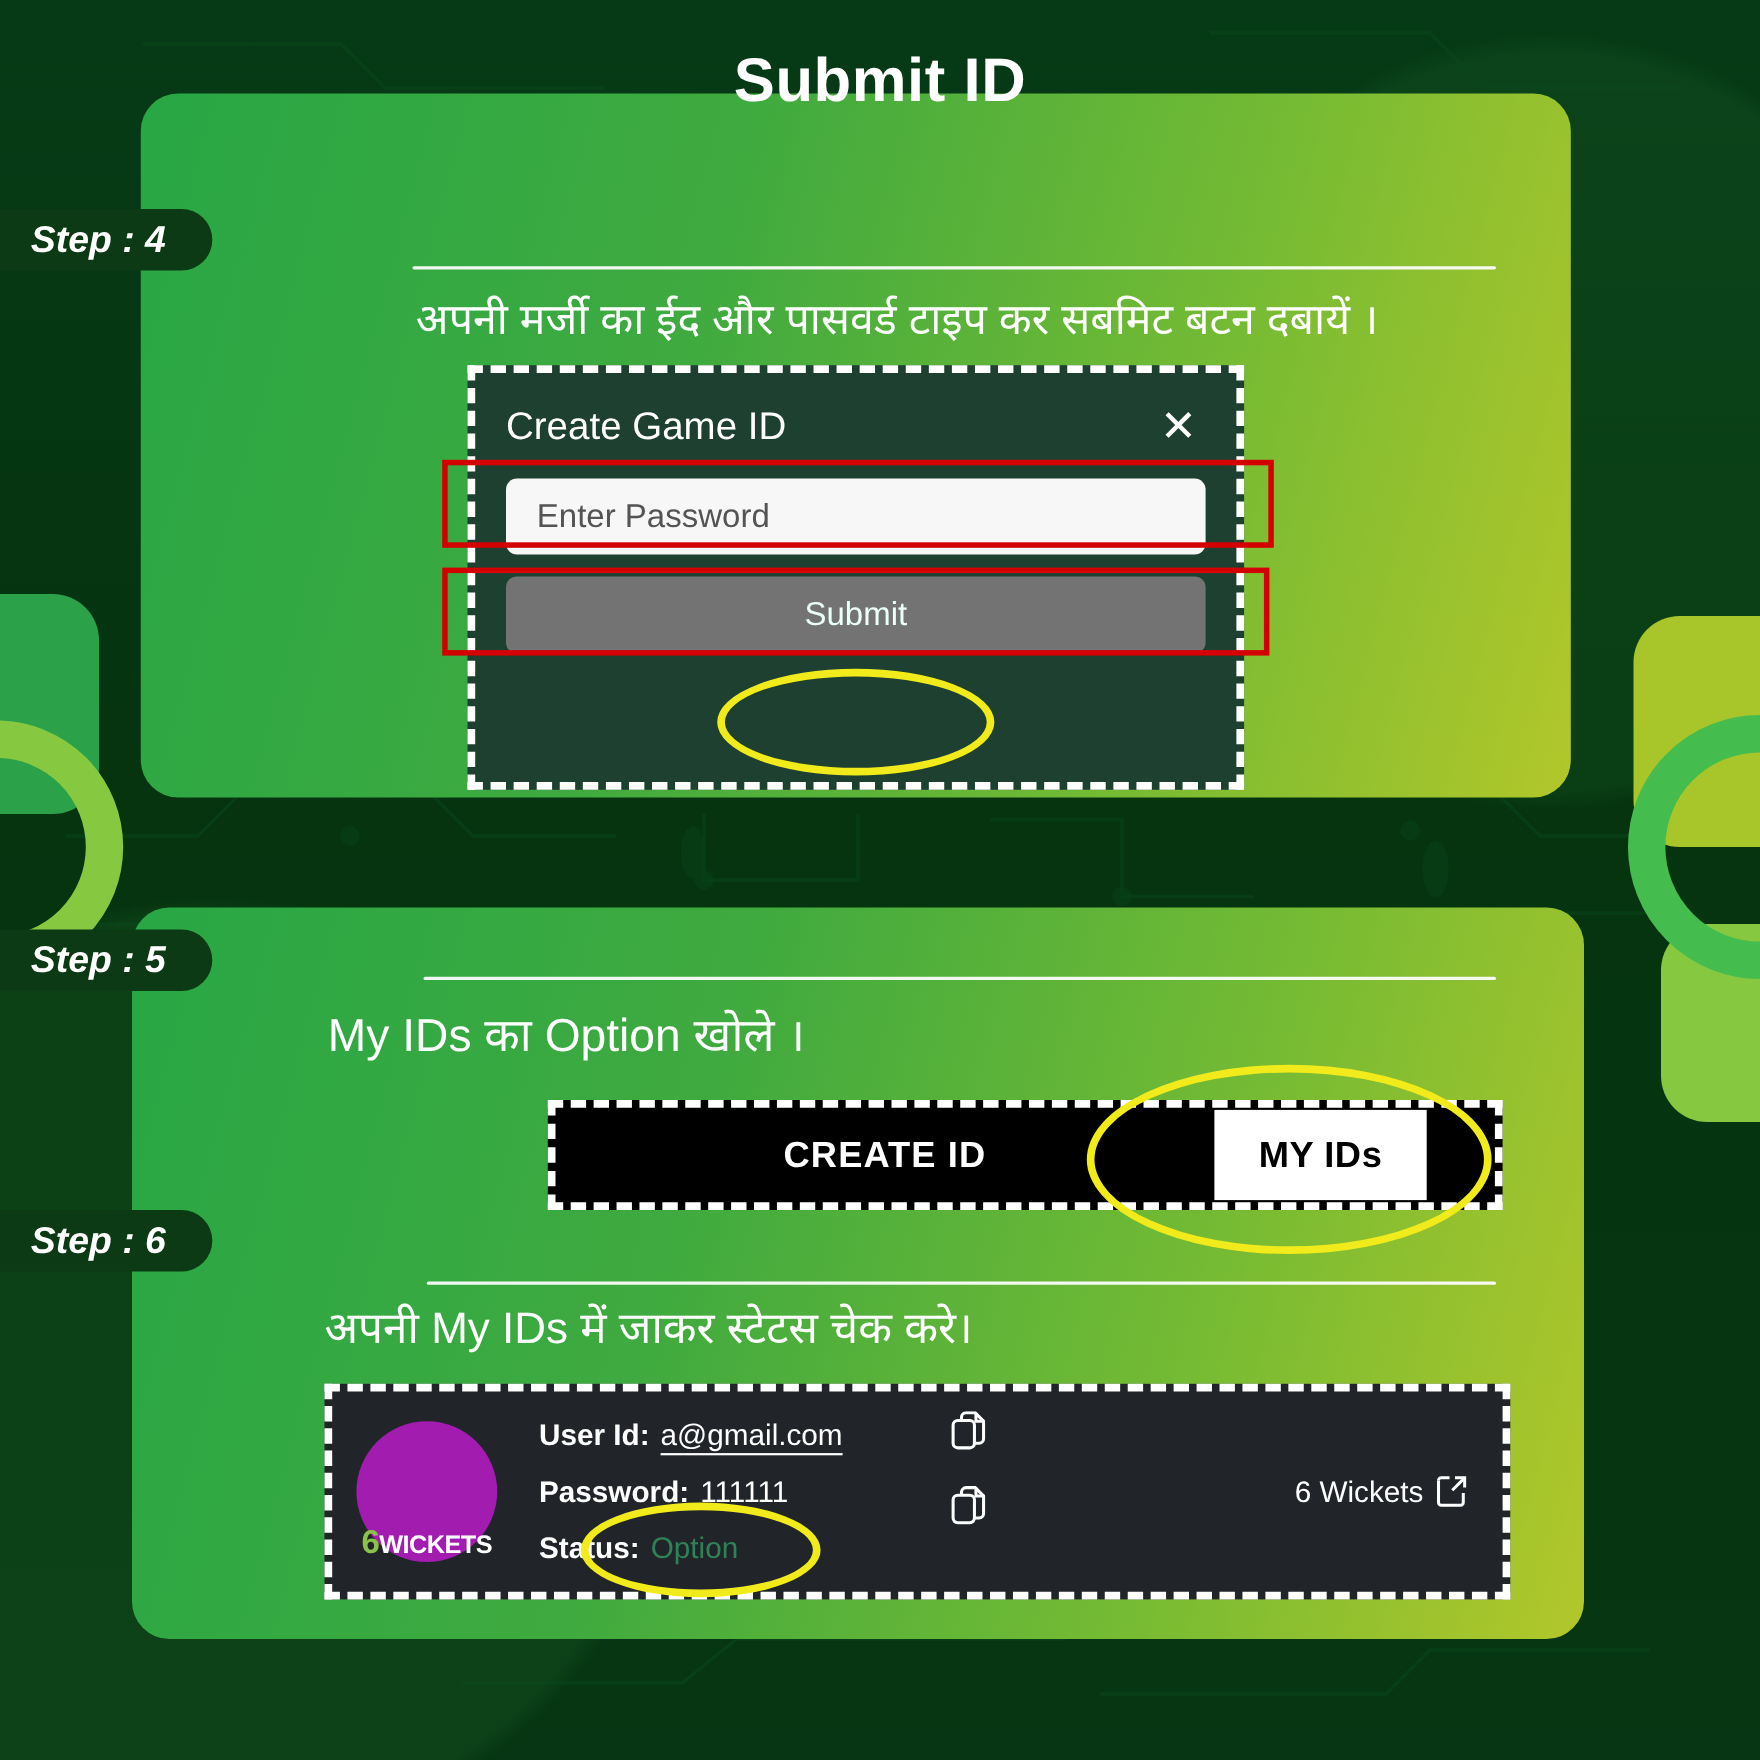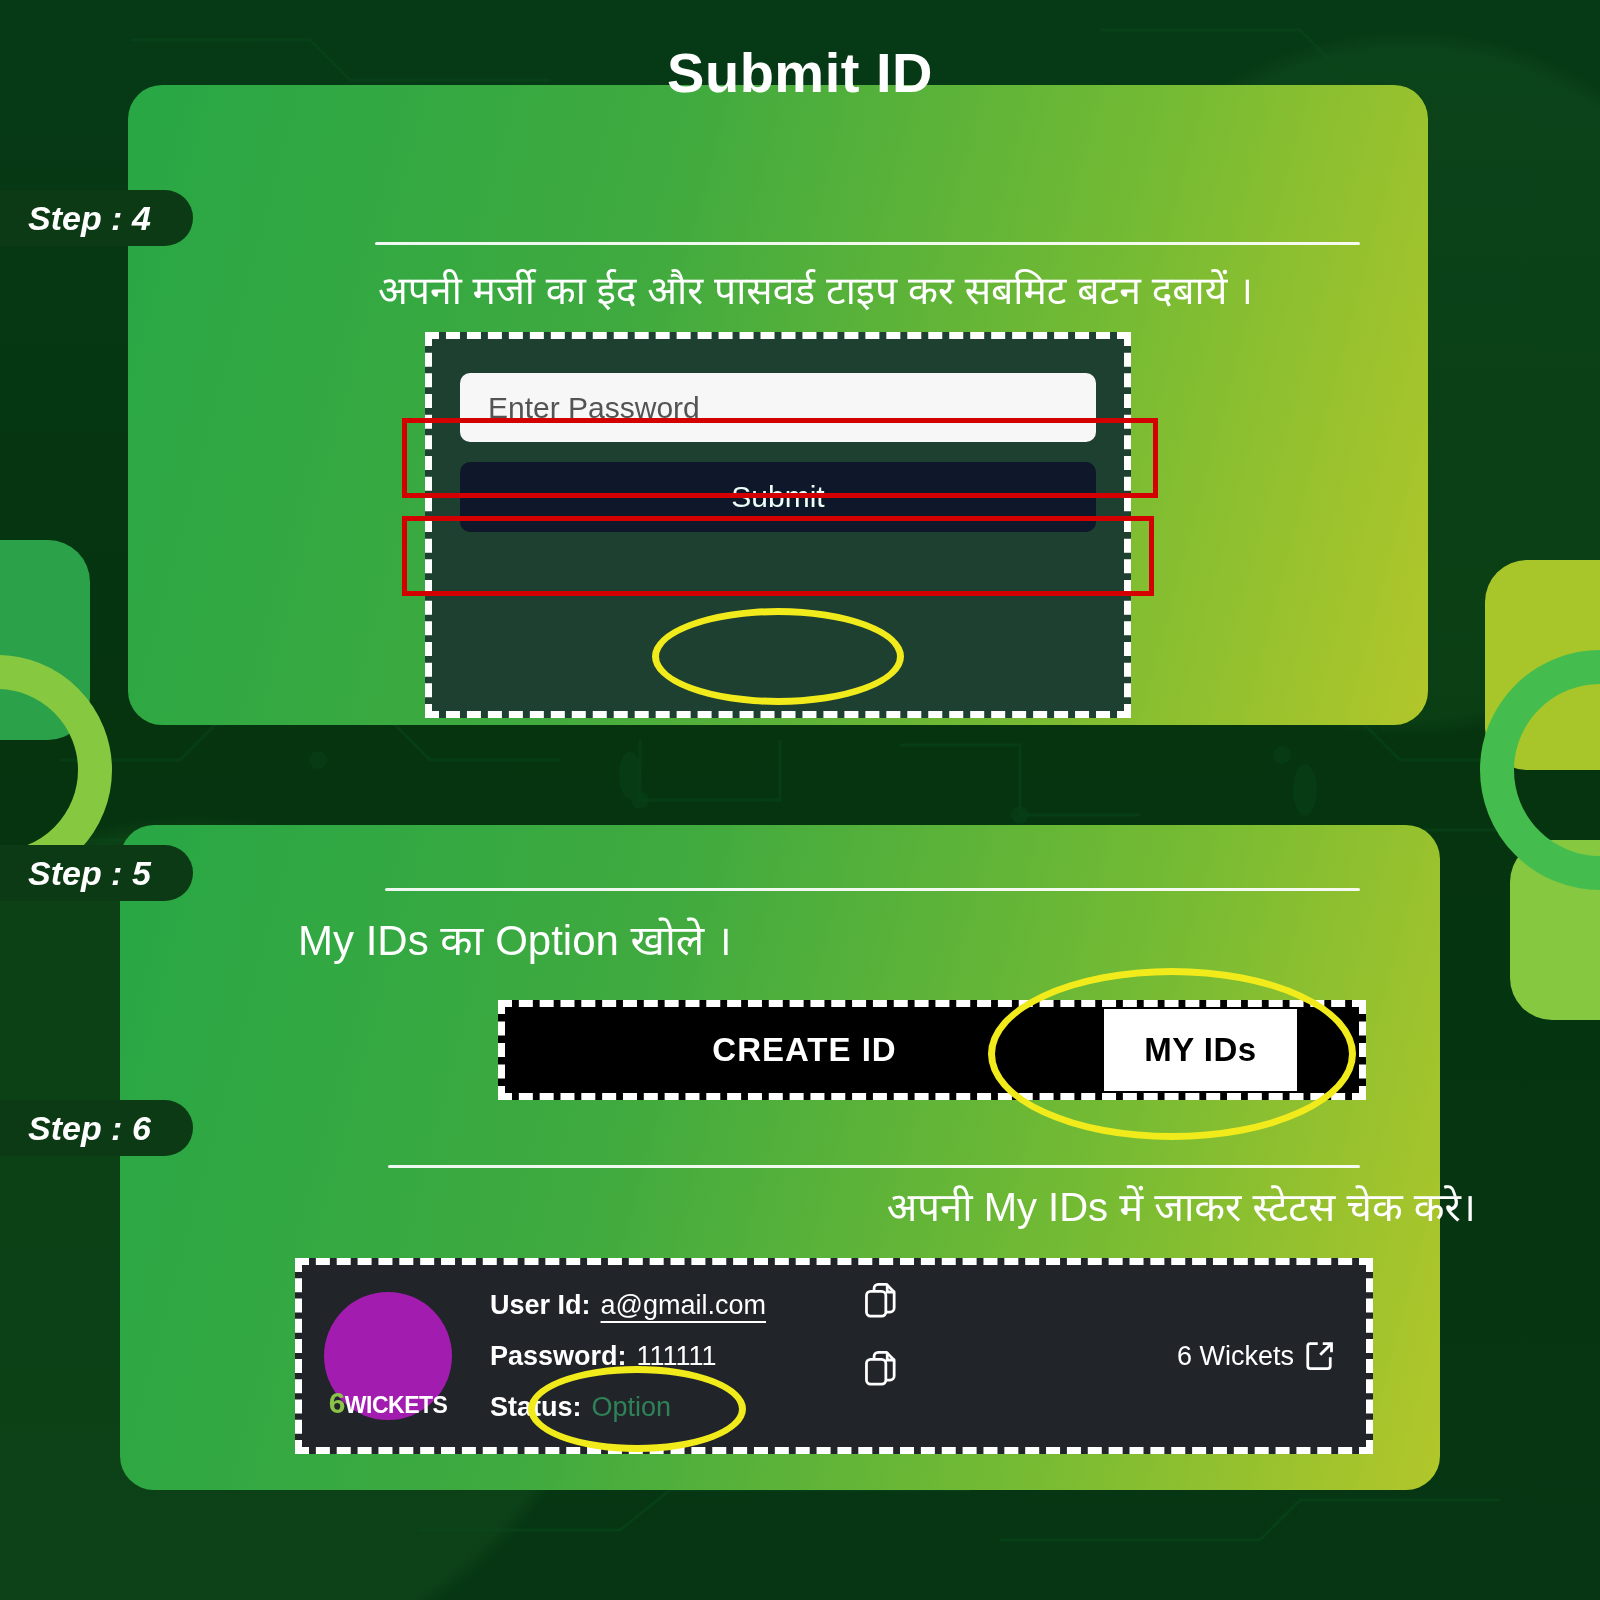--- a/index.html
+++ b/index.html
@@ -110,21 +110,21 @@
 
   .caption {
     position: absolute;
     color: #ffffff;
     font-size: 39px;
     text-align: center;
     white-space: nowrap;
   }
   #caption-4 { top: 262px; left: 0; width: 1600px; padding-left: 31px; }
   #caption-5 { top: 910px; left: 0; width: 1406px; text-align: left; padding-left: 298px; font-size: 42px;}
-  #caption-6 { top: 1178px; left: 0; width: 1476px; text-align: right; padding-left: 295px; font-size: 40px;}
+  #caption-6 { top: 1178px; left: 0; width: 1476px; text-align: left; padding-left: 295px; font-size: 40px;}
 
   
   .dashed {
     position: absolute;
     border: 7px dashed #ffffff;
     background: #1e4030;
   }
 
   
   #dialog-create-id {
@@ -158,21 +158,21 @@
     border-radius: 10px;
     display: flex;
     align-items: center;
     padding-left: 28px;
     color: #545454;
     font-size: 30px;
   }
   #submit-button {
     margin-top: 20px;
     height: 70px;
-    background: #0f172a;
+    background: #737373;
     border-radius: 10px;
     display: flex;
     align-items: center;
     justify-content: center;
     color: #eafff7;
     font-size: 30px;
   }
 
   
   .red-box {
@@ -336,20 +336,24 @@
 
 <div class="panel" id="panel-step4"></div>
 
 <div id="page-title">Submit ID</div>
 
 <div class="step-badge" id="badge-step4">Step : 4</div>
 <div class="rule" id="rule-4"></div>
 <div class="caption" id="caption-4">अपनी मर्जी का ईद और पासवर्ड टाइप कर सबमिट बटन दबायें ।</div>
 
 <div class="dashed" id="dialog-create-id">
+  <div id="dialog-header">
+    <div id="dialog-title">Create Game ID</div>
+    <div id="dialog-close">✕</div>
+  </div>
   <div class="field" id="field-password">Enter Password</div>
   <div id="submit-button">Submit</div>
 </div>
 
 <div class="red-box" id="red-box-id"></div>
 <div class="red-box" id="red-box-pass"></div>
 <div class="ellipse" id="ellipse-submit"></div>
 
 <div class="panel" id="panel-steps56"></div>
 

